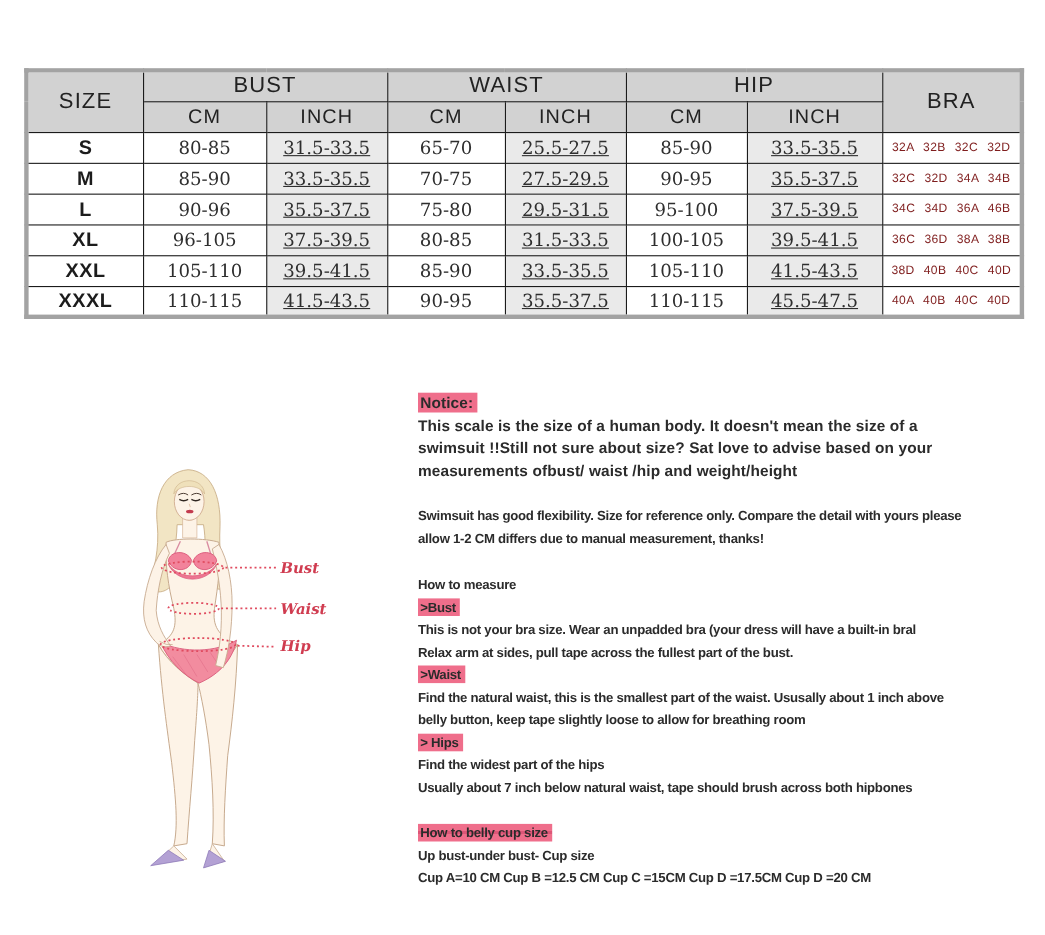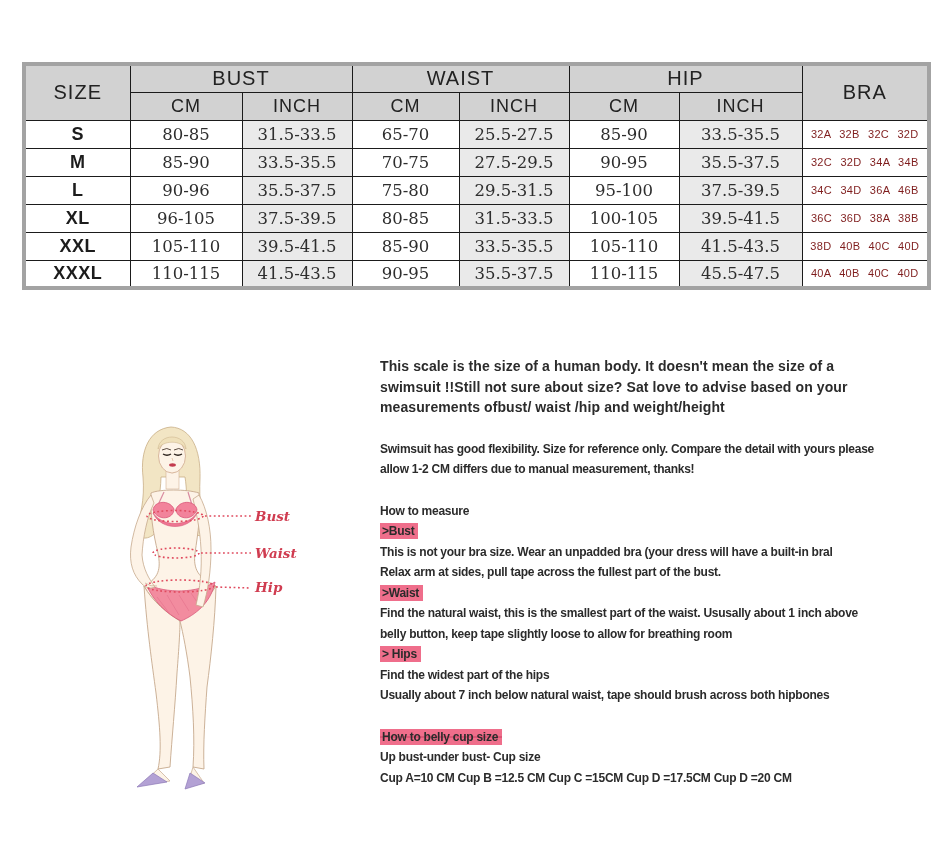--- a/index.html
+++ b/index.html
@@ -10,21 +10,21 @@
   .size-table-wrap{position:absolute;left:22px;top:62px;}
   table.size-table{border-collapse:collapse;table-layout:fixed;width:905px;
                    border:4px solid #a3a3a3;}
   table.size-table th,table.size-table td{border:1px solid #1b1b1b;text-align:center;
                    vertical-align:middle;padding:0;overflow:hidden;}
   table.size-table tr{height:28px;}
   th.hdr{background:#d2d2d2;font-weight:400;font-size:20px;letter-spacing:1px;color:#222;}
   th.hdr-sub{background:#d2d2d2;font-weight:400;font-size:18px;letter-spacing:1px;color:#222;}
   td.size-lbl{font-weight:bold;font-size:18px;letter-spacing:.5px;color:#1c1c1c;}
   td.num{font-family:"DejaVu Serif",serif;font-size:16.5px;color:#2e2e2e;background:#ffffff;}
-  td.num.inch{background:#eaeaea;}
+  td.num.inch{background:#eaeaea;text-decoration:underline;}
   td.bra{font-size:11px;color:#7f1d1d;word-spacing:5px;letter-spacing:.3px;background:#ffffff;}
 
   
   .notice{position:absolute;left:380px;top:356px;font-weight:bold;color:#2b2b2b;}
   .nline{height:20.5px;line-height:20.5px;white-space:nowrap;}
   .nline.big{font-size:14px;letter-spacing:.1px;}
   .nline.sm{font-size:12px;letter-spacing:-0.25px;}
   .gap{margin-top:21px;}
   .hl{background:#ef6e8b;padding:1px 4px 1px 2px;}
   .hl.striped{background:linear-gradient(#ef6e8b 0 42%,#dd5677 42% 58%,#ef6e8b 58% 100%);}
@@ -180,20 +180,21 @@
       <line x1="106" y1="138" x2="156" y2="138" stroke="#e04b5f" stroke-width="1.6" stroke-dasharray="1.8,2.6"></line>
       <line x1="121" y1="172" x2="156" y2="173" stroke="#e04b5f" stroke-width="1.6" stroke-dasharray="1.8,2.6"></line>
 
       <text class="fig-label" x="160" y="106">Bust</text>
       <text class="fig-label" x="160" y="143">Waist</text>
       <text class="fig-label" x="160" y="177">Hip</text>
     </svg>
   </div>
 
   <div class="notice">
+    <div class="nline big"><span class="hl">Notice:</span></div>
     <div class="nline big">This scale is the size of a human body. It doesn't mean the size of a</div>
     <div class="nline big">swimsuit !!Still not sure about size? Sat love to advise based on your</div>
     <div class="nline big">measurements ofbust/ waist /hip and weight/height</div>
     <div class="nline sm gap">Swimsuit has good flexibility. Size for reference only. Compare the detail with yours please</div>
     <div class="nline sm">allow 1-2 CM differs due to manual measurement, thanks!</div>
     <div class="nline sm gap">How to measure</div>
     <div class="nline sm"><span class="hl">&gt;Bust</span></div>
     <div class="nline sm">This is not your bra size. Wear an unpadded bra (your dress will have a built-in bral</div>
     <div class="nline sm">Relax arm at sides, pull tape across the fullest part of the bust.</div>
     <div class="nline sm"><span class="hl">&gt;Waist</span></div>

